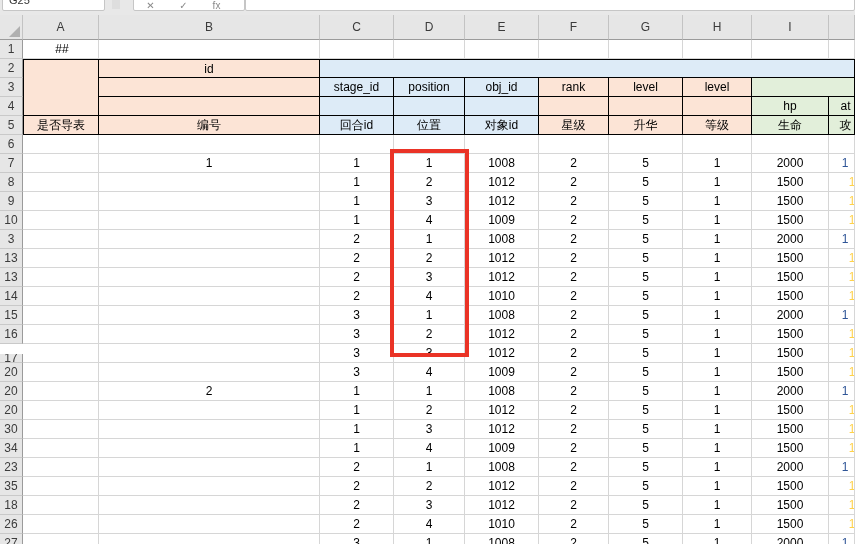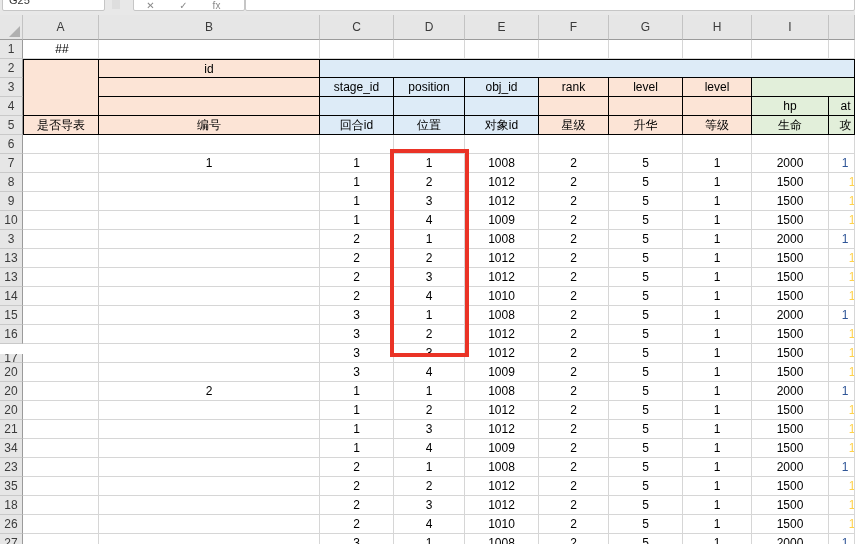--- a/index.html
+++ b/index.html
@@ -117,21 +117,21 @@
       <div class="rh" style="grid-area: 12 / 1 / 13 / 2;">3</div>
       <div class="rh" style="grid-area: 13 / 1 / 14 / 2;">13</div>
       <div class="rh" style="grid-area: 14 / 1 / 15 / 2;">13</div>
       <div class="rh" style="grid-area: 15 / 1 / 16 / 2;">14</div>
       <div class="rh" style="grid-area: 16 / 1 / 17 / 2;">15</div>
       <div class="rh" style="grid-area: 17 / 1 / 18 / 2;">16</div>
       <div class="rh" style="grid-area: 18 / 1 / 19 / 2; margin-top: 10px;">17</div>
       <div class="rh" style="grid-area: 19 / 1 / 20 / 2;">20</div>
       <div class="rh" style="grid-area: 20 / 1 / 21 / 2;">20</div>
       <div class="rh" style="grid-area: 21 / 1 / 22 / 2;">20</div>
-      <div class="rh" style="grid-area: 22 / 1 / 23 / 2;">21</div>
+      <div class="rh" style="grid-area: 22 / 1 / 23 / 2;">30</div>
       <div class="rh" style="grid-area: 23 / 1 / 24 / 2;">34</div>
       <div class="rh" style="grid-area: 24 / 1 / 25 / 2;">23</div>
       <div class="rh" style="grid-area: 25 / 1 / 26 / 2;">35</div>
       <div class="rh" style="grid-area: 26 / 1 / 27 / 2;">18</div>
       <div class="rh" style="grid-area: 27 / 1 / 28 / 2;">26</div>
       <div class="rh" style="grid-area: 28 / 1 / 29 / 2;">27</div>
       <div class="cell left" style="grid-area: 2 / 2 / 3 / 3;">##</div>
       <div class="cell" style="grid-area: 2 / 3 / 3 / 4;"></div>
       <div class="cell" style="grid-area: 2 / 4 / 3 / 5;"></div>
       <div class="cell" style="grid-area: 2 / 5 / 3 / 6;"></div>

